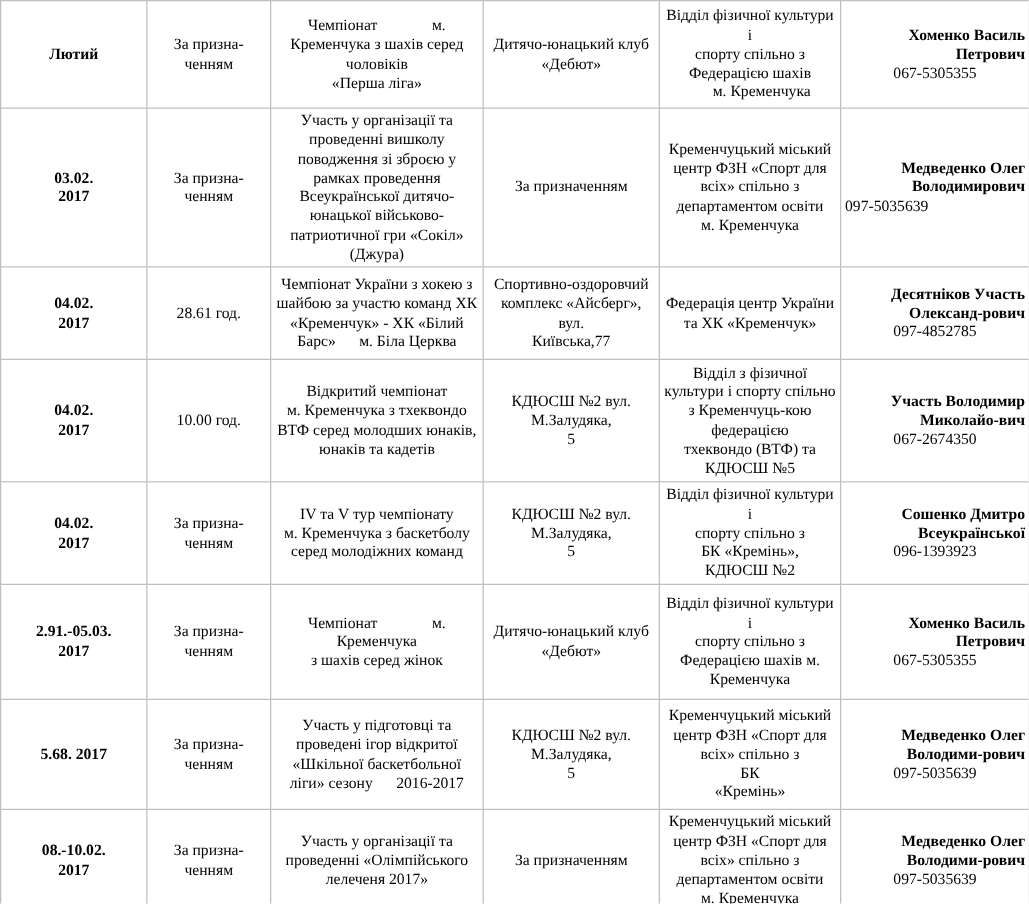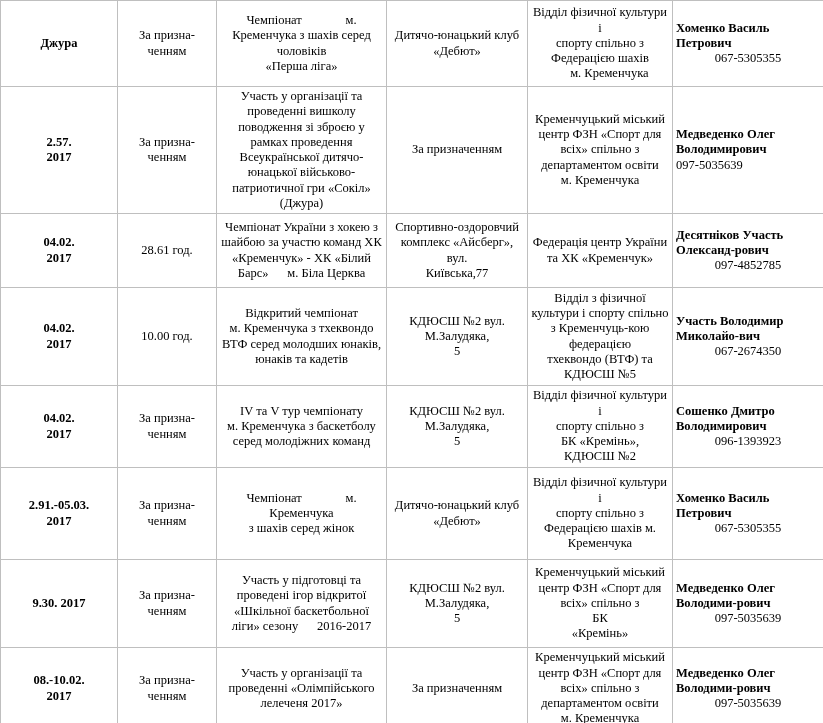--- a/index.html
+++ b/index.html
@@ -30,21 +30,21 @@
     line-height: 1.22;
     overflow: hidden;
   }
   td.c-date {
     font-weight: bold;
     font-size: 13px;
   }
   .contact-name {
     font-weight: bold;
     white-space: pre-line;
-    text-align: left;
+    text-align: right;
   }
   .contact-phone {
     font-weight: normal;
     white-space: pre-line;
   }
 </style>
 </head>
 <body>
 
 <div class="page">
@@ -52,38 +52,38 @@
     <colgroup>
         <col style="width: 117px;">
         <col style="width: 99px;">
         <col style="width: 170px;">
         <col style="width: 141px;">
         <col style="width: 145px;">
         <col style="width: 151px;">
       </colgroup>
     <tbody>
         <tr style="height: 86px;">
-          <td class="c-date">Джура</td>
+          <td class="c-date">Лютий</td>
           <td class="c-time">За призна-
 ченням</td>
           <td class="c-event">Чемпіонат&nbsp;&nbsp;&nbsp;&nbsp;&nbsp;&nbsp;&nbsp;&nbsp;&nbsp;&nbsp;&nbsp;&nbsp;&nbsp;&nbsp;м.
 Кременчука з шахів серед
 чоловіків
 «Перша ліга»</td>
           <td class="c-loc">Дитячо-юнацький клуб
 «Дебют»</td>
           <td class="c-org">Відділ фізичної культури і
 спорту спільно з
 Федерацією шахів
 &nbsp;&nbsp;&nbsp;&nbsp;&nbsp;&nbsp;м. Кременчука</td>
           <td class="c-contact"><div class="contact-name">Хоменко Василь
 Петрович</div><div class="contact-phone">067-5305355</div></td>
         </tr>
         <tr style="height: 121px;">
-          <td class="c-date">2.57.
+          <td class="c-date">03.02.
 2017</td>
           <td class="c-time">За призна-
 ченням</td>
           <td class="c-event">Участь у організації та
 проведенні вишколу
 поводження зі зброєю у
 рамках проведення
 Всеукраїнської дитячо-
 юнацької військово-
 патриотичної гри «Сокіл»
@@ -142,41 +142,41 @@
 м. Кременчука з баскетболу
 серед молодіжних команд</td>
           <td class="c-loc">КДЮСШ №2 вул.
 М.Залудяка,
 5</td>
           <td class="c-org">Відділ фізичної культури і
 спорту спільно з
 БК «Кремінь»,
 КДЮСШ №2</td>
           <td class="c-contact"><div class="contact-name">Сошенко Дмитро
-Володимирович</div><div class="contact-phone">096-1393923</div></td>
+Всеукраїнської</div><div class="contact-phone">096-1393923</div></td>
         </tr>
         <tr style="height: 92px;">
           <td class="c-date">2.91.-05.03.
 2017</td>
           <td class="c-time">За призна-
 ченням</td>
           <td class="c-event">Чемпіонат&nbsp;&nbsp;&nbsp;&nbsp;&nbsp;&nbsp;&nbsp;&nbsp;&nbsp;&nbsp;&nbsp;&nbsp;&nbsp;&nbsp;м.
 Кременчука
 з шахів серед жінок</td>
           <td class="c-loc">Дитячо-юнацький клуб
 «Дебют»</td>
           <td class="c-org">Відділ фізичної культури і
 спорту спільно з
 Федерацією шахів м.
 Кременчука</td>
           <td class="c-contact"><div class="contact-name">Хоменко Василь
 Петрович</div><div class="contact-phone">067-5305355</div></td>
         </tr>
         <tr style="height: 88px;">
-          <td class="c-date">9.30. 2017</td>
+          <td class="c-date">5.68. 2017</td>
           <td class="c-time">За призна-
 ченням</td>
           <td class="c-event">Участь у підготовці та
 проведені ігор відкритої
 «Шкільної баскетбольної
 ліги» сезону&nbsp;&nbsp;&nbsp;&nbsp;&nbsp;&nbsp;2016-2017</td>
           <td class="c-loc">КДЮСШ №2 вул.
 М.Залудяка,
 5</td>
           <td class="c-org">Кременчуцький міський

